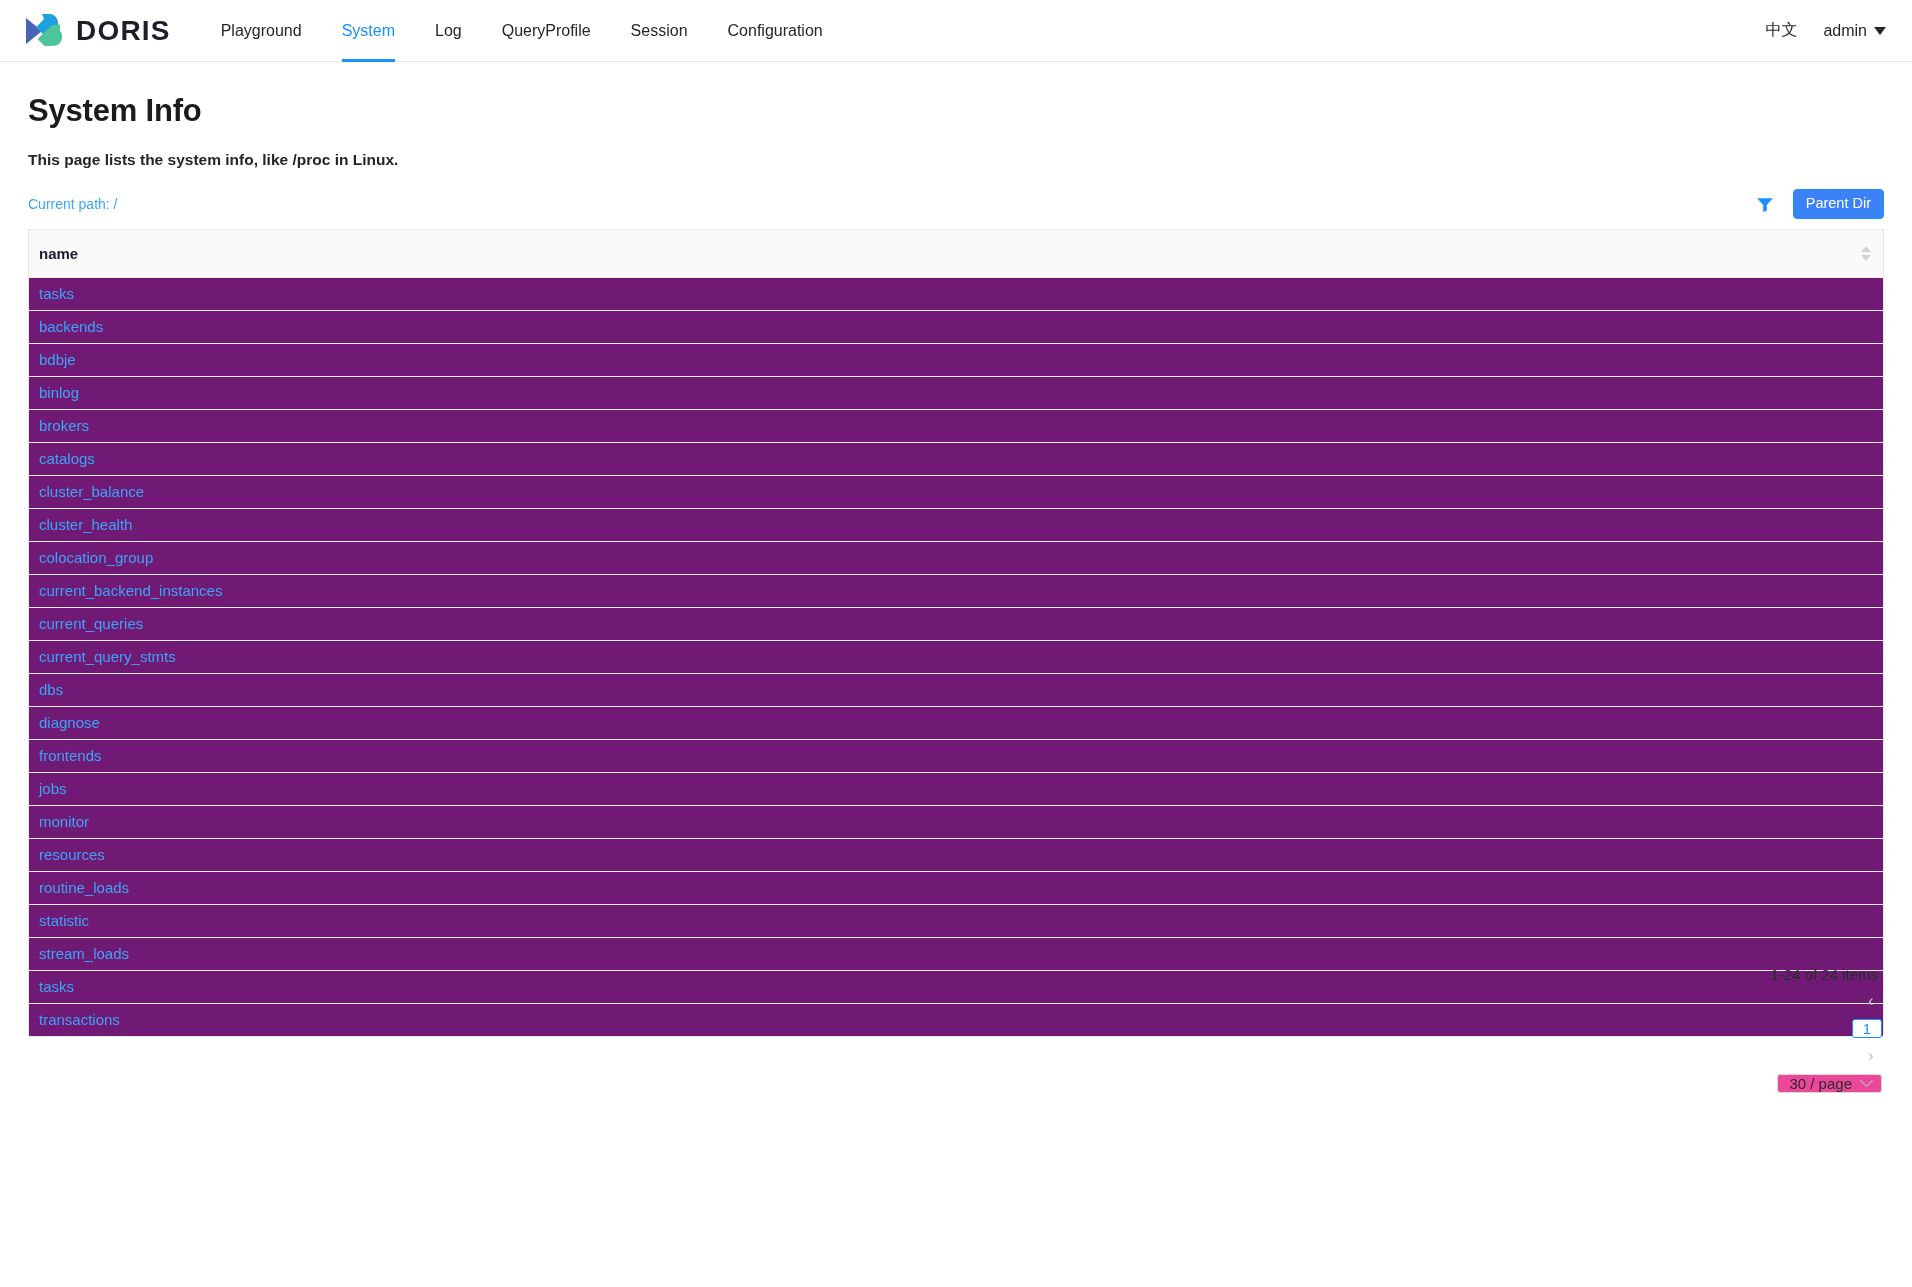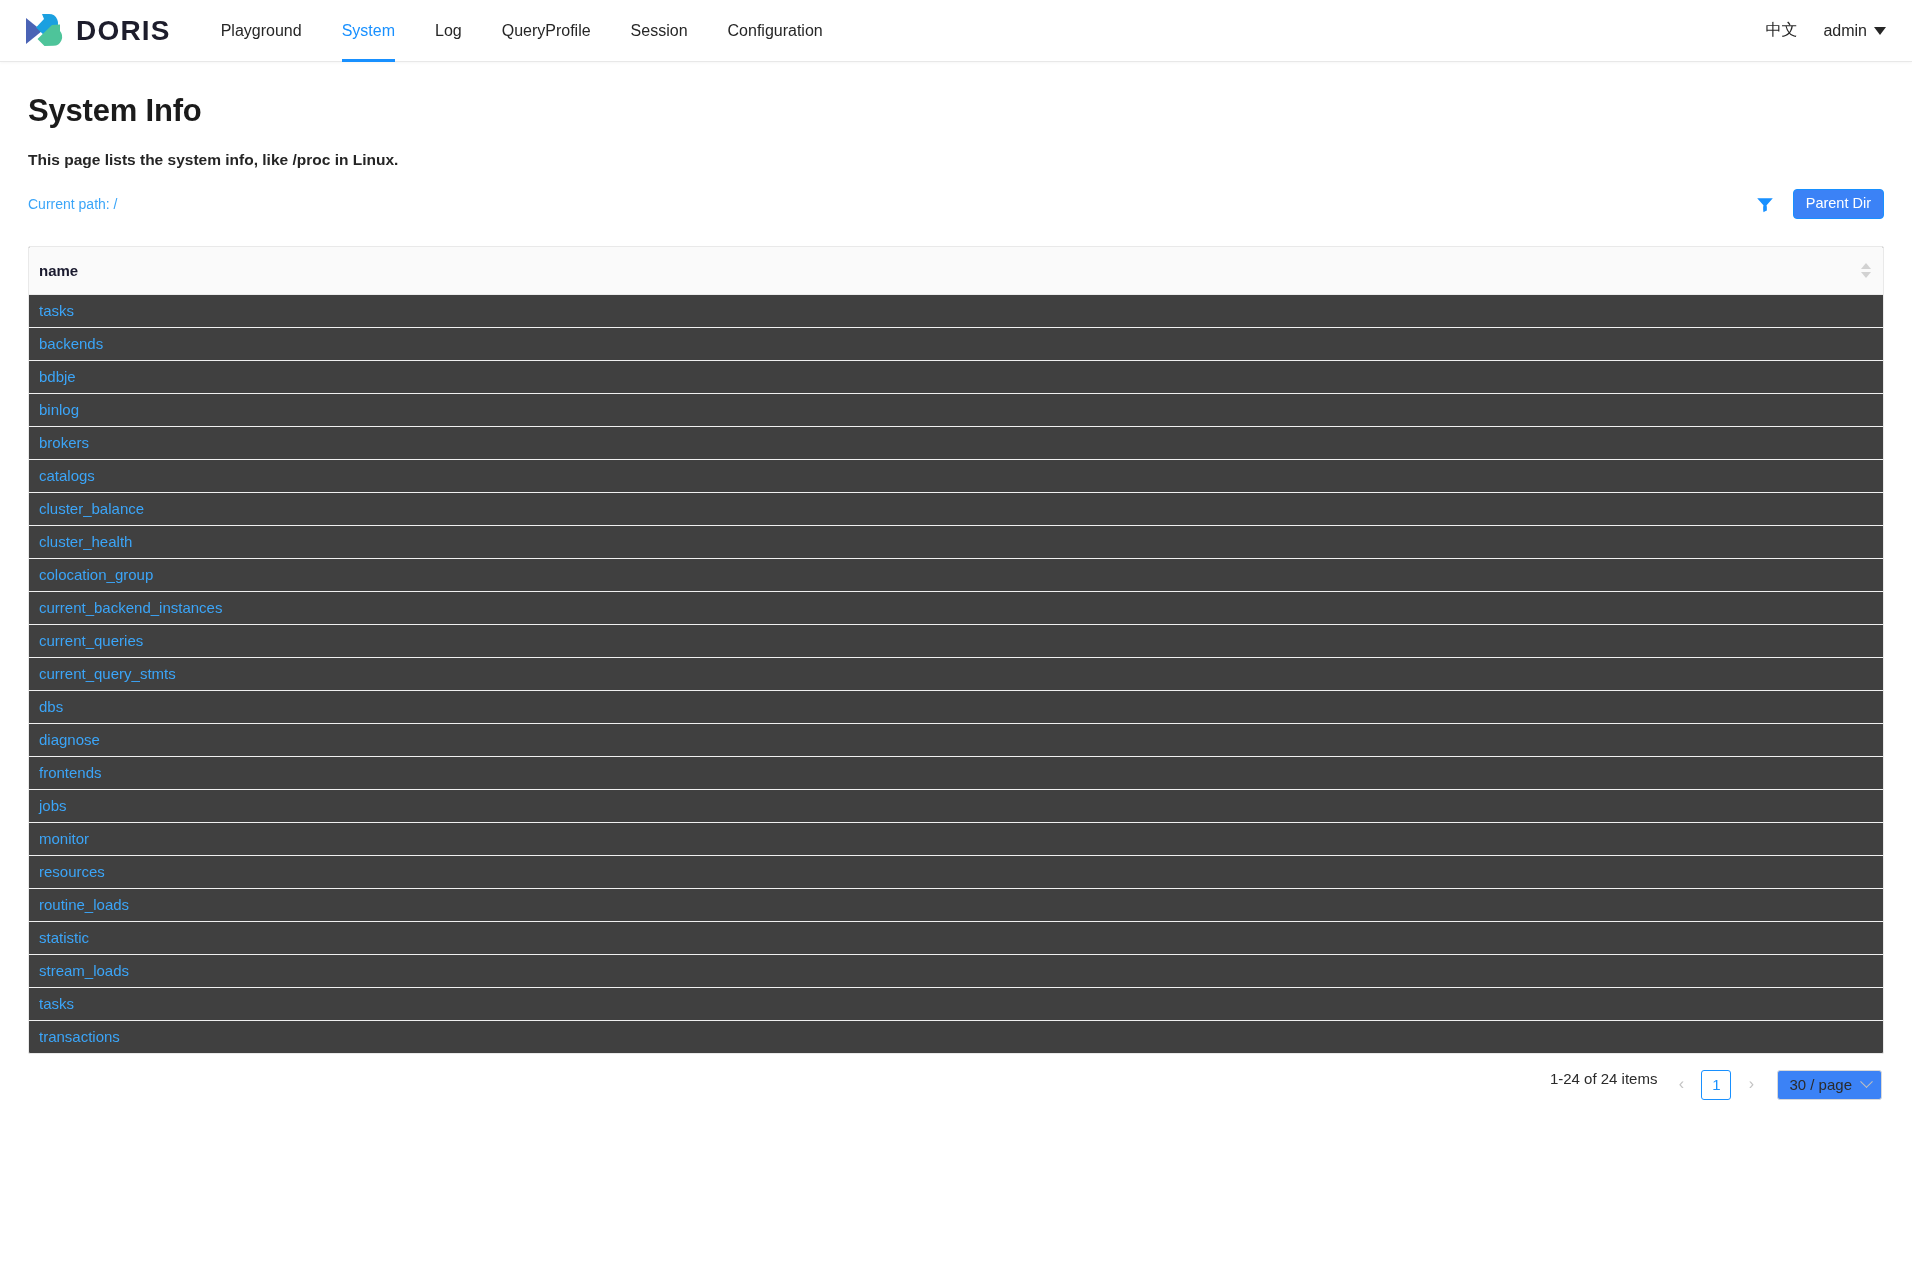--- a/index.html
+++ b/index.html
@@ -133,25 +133,25 @@
     font-size: 14.5px;
     font-family: "Liberation Sans", sans-serif;
     padding: 5px 12px 6px 12px;
     cursor: pointer;
     line-height: 1.2;
     white-space: nowrap;
   }
 
   
   .table-wrap {
-    margin-top: 28px;
+    margin-top: 11px;
     border: 1px solid #e9e9e9;
     border-radius: 2px;
     overflow: hidden;
-    background: #404040;
+    background: #701a75;
   }
   table.data-table {
     width: 100%;
     border-collapse: collapse;
     table-layout: fixed;
   }
   table.data-table thead th {
     background: #fafafa;
     text-align: left;
     font-size: 15px;
@@ -200,25 +200,26 @@
     color: #3ba5f8;
     cursor: pointer;
     text-decoration: none;
     display: inline-block;
     line-height: 32px;
   }
 
   
   .pagination {
     display: flex;
-    align-items: flex-start;
+    align-items: flex-end;
     justify-content: flex-end;
     gap: 9px;
     padding: 16px 2px 0 0;
     height: 56px;
+    flex-direction: column;
   }
   .page-total {
     font-size: 15px;
     color: #2b2b2b;
     margin-right: 4px;
   }
   .pg-arrow {
     width: 22px;
     height: 28px;
     display: flex;
@@ -247,21 +248,21 @@
     height: 30px;
     border: 1px solid #d9d9d9;
     border-radius: 3px;
     display: flex;
     align-items: center;
     gap: 10px;
     padding: 0 10px 0 11px;
     font-size: 15px;
     color: #2b2b2b;
     cursor: pointer;
-    background: #3b82f6;
+    background: #ec4899;
     margin-left: 6px;
   }
   .chev-down {
     width: 9px; height: 9px;
     border-right: 1.6px solid #bfbfbf;
     border-bottom: 1.6px solid #bfbfbf;
     transform: rotate(45deg) translate(-2px,-2px);
   }
 </style>
 </head>

